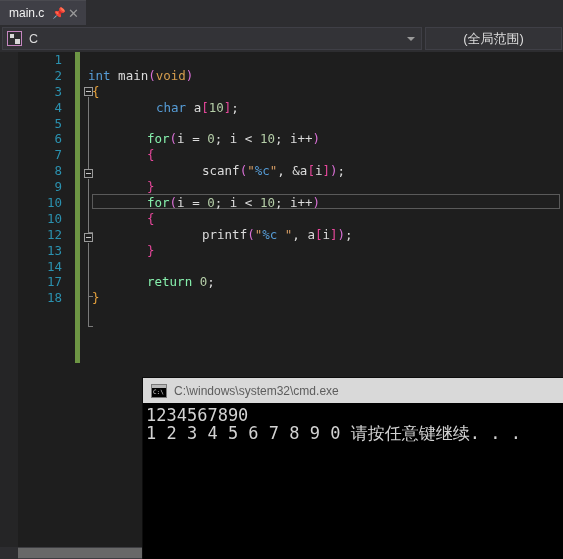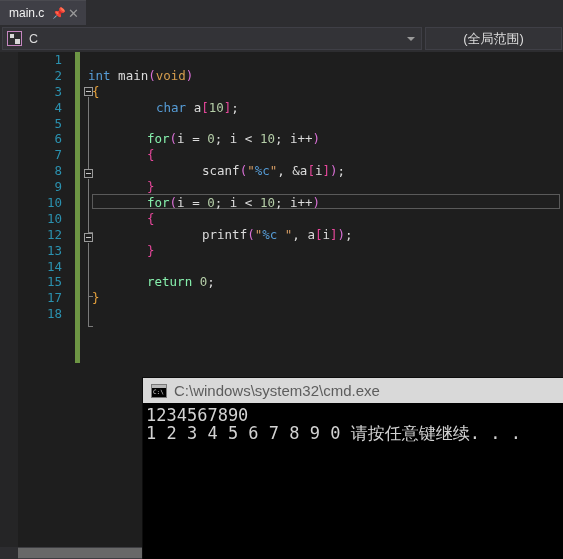--- a/index.html
+++ b/index.html
@@ -296,21 +296,21 @@
   .cmd-icon-text {
     position: absolute;
     left: 1px; top: 3px;
     color: #d8d8d8;
     font-size: 6px;
     line-height: 8px;
     font-family: "DejaVu Sans Mono", monospace;
   }
   .console-title-text {
     color: #5d5d5d;
-    font-size: 15px;
+    font-size: 12px;
     font-family: "Liberation Sans", sans-serif;
     white-space: nowrap;
   }
   .console-body {
     padding: 3px 0 0 3px;
   }
   .console-line {
     color: #d2d2d2;
     font-family: "DejaVu Sans Mono", monospace;
     font-size: 17px;
@@ -367,21 +367,20 @@
       <div class="line"><span class="lnum">5</span></div>
       <div class="line"><span class="lnum">6</span></div>
       <div class="line"><span class="lnum">7</span></div>
       <div class="line"><span class="lnum">8</span></div>
       <div class="line"><span class="lnum">9</span></div>
       <div class="line"><span class="lnum">10</span></div>
       <div class="line"><span class="lnum">10</span></div>
       <div class="line"><span class="lnum">12</span></div>
       <div class="line"><span class="lnum">13</span></div>
       <div class="line"><span class="lnum">14</span></div>
-      <div class="line"><span class="lnum">15</span></div>
       <div class="line"><span class="lnum">17</span></div>
       <div class="line"><span class="lnum">18</span></div>
     </div>
 
     <div class="curline-box"></div>
 
     <div class="codelines">
       <div class="line"><span class="ltext"></span></div>
       <div class="line"><span class="ltext"><span class="kw">int</span><span class="fn"> main</span><span class="p1">(</span><span class="type">void</span><span class="p1">)</span></span></div>
       <div class="line"><span class="ltext" style="left:92px"><span class="br">{</span></span></div>

